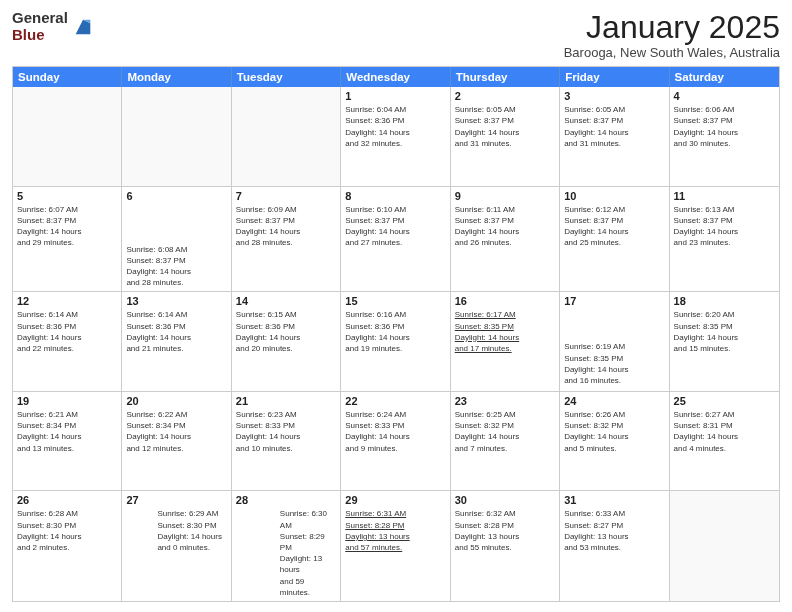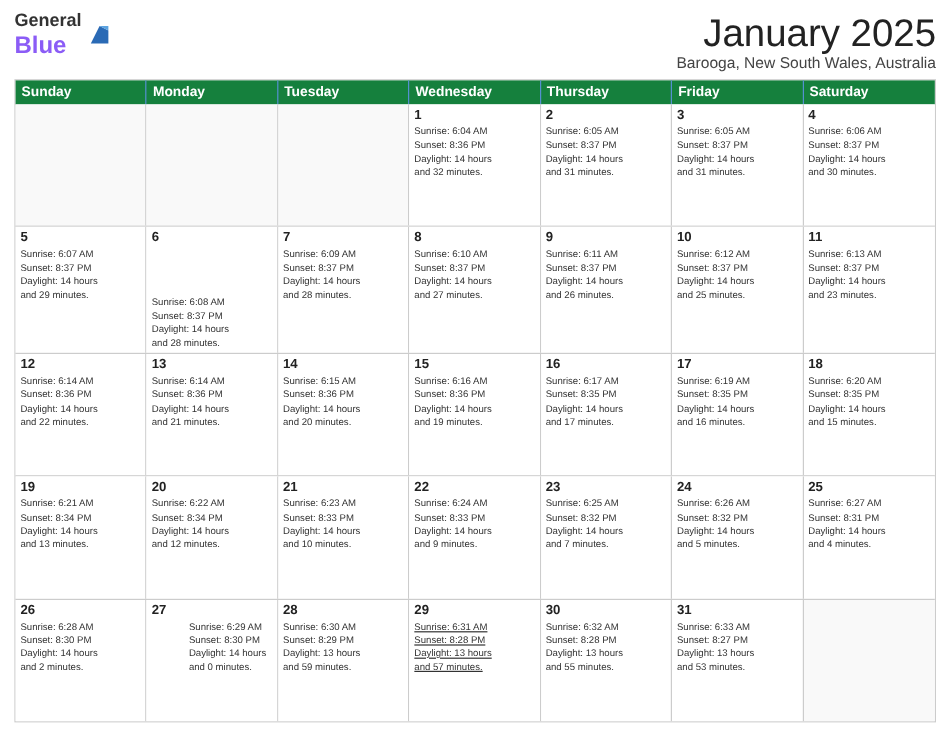--- a/index.html
+++ b/index.html
@@ -32,23 +32,23 @@
       display: flex;
       flex-direction: column;
       line-height: 1.1;
     }
     .logo-general {
       font-size: 15px;
       font-weight: bold;
       color: #333;
     }
     .logo-blue {
-      font-size: 20px;
+      font-size: 15px;
       font-weight: bold;
-      color: #8b5cf6;
+      color: #7f1d1d;
     }
     .logo-icon {
       width: 22px;
       height: 22px;
       margin-left: 2px;
     }
     .title-block {
       text-align: right;
     }
     .month-title {
@@ -63,21 +63,21 @@
     }
     .calendar {
       flex: 1;
       display: flex;
       flex-direction: column;
       border: 1px solid #ccc;
     }
     .cal-header {
       display: grid;
       grid-template-columns: repeat(7, 1fr);
-      background: #15803d;
+      background: #3b82f6;
     }
     .cal-header-cell {
       color: #fff;
       font-size: 11.5px;
       font-weight: bold;
       padding: 4px 5px;
       border-right: 1px solid #5590d0;
     }
     .cal-header-cell:last-child { border-right: none; }
     .cal-body {
@@ -255,28 +255,28 @@
           </div>
           <div class="cal-cell">
             <div class="day-num">15</div>
             <div class="cell-text" style="white-space: pre-line;">Sunrise: 6:16 AM
 Sunset: 8:36 PM
 Daylight: 14 hours
 and 19 minutes.</div>
           </div>
           <div class="cal-cell">
             <div class="day-num">16</div>
-            <div class="cell-text" style="white-space: pre-line;">Sunrise: 6:17 AM
+            <div class="cell-text" style="white-space: pre-line; text-decoration: underline;">Sunrise: 6:17 AM
 Sunset: 8:35 PM
 Daylight: 14 hours
 and 17 minutes.</div>
           </div>
           <div class="cal-cell">
             <div class="day-num">17</div>
-            <div class="cell-text" style="white-space: pre-line;">Sunrise: 6:19 AM
+            <div class="cell-text" style="white-space: pre-line; margin-top: 32px;">Sunrise: 6:19 AM
 Sunset: 8:35 PM
 Daylight: 14 hours
 and 16 minutes.</div>
           </div>
           <div class="cal-cell">
             <div class="day-num">18</div>
             <div class="cell-text" style="white-space: pre-line;">Sunrise: 6:20 AM
 Sunset: 8:35 PM
 Daylight: 14 hours
 and 15 minutes.</div>
@@ -343,21 +343,21 @@
           </div>
           <div class="cal-cell">
             <div class="day-num">27</div>
             <div class="cell-text" style="white-space: pre-line; margin-left: 31px;">Sunrise: 6:29 AM
 Sunset: 8:30 PM
 Daylight: 14 hours
 and 0 minutes.</div>
           </div>
           <div class="cal-cell">
             <div class="day-num">28</div>
-            <div class="cell-text" style="white-space: pre-line;">Sunrise: 6:30 AM
+            <div class="cell-text" style="white-space: pre-line; margin-left: 44px;">Sunrise: 6:30 AM
 Sunset: 8:29 PM
 Daylight: 13 hours
 and 59 minutes.</div>
           </div>
           <div class="cal-cell">
             <div class="day-num">29</div>
             <div class="cell-text" style="white-space: pre-line; text-decoration: underline;">Sunrise: 6:31 AM
 Sunset: 8:28 PM
 Daylight: 13 hours
 and 57 minutes.</div>

